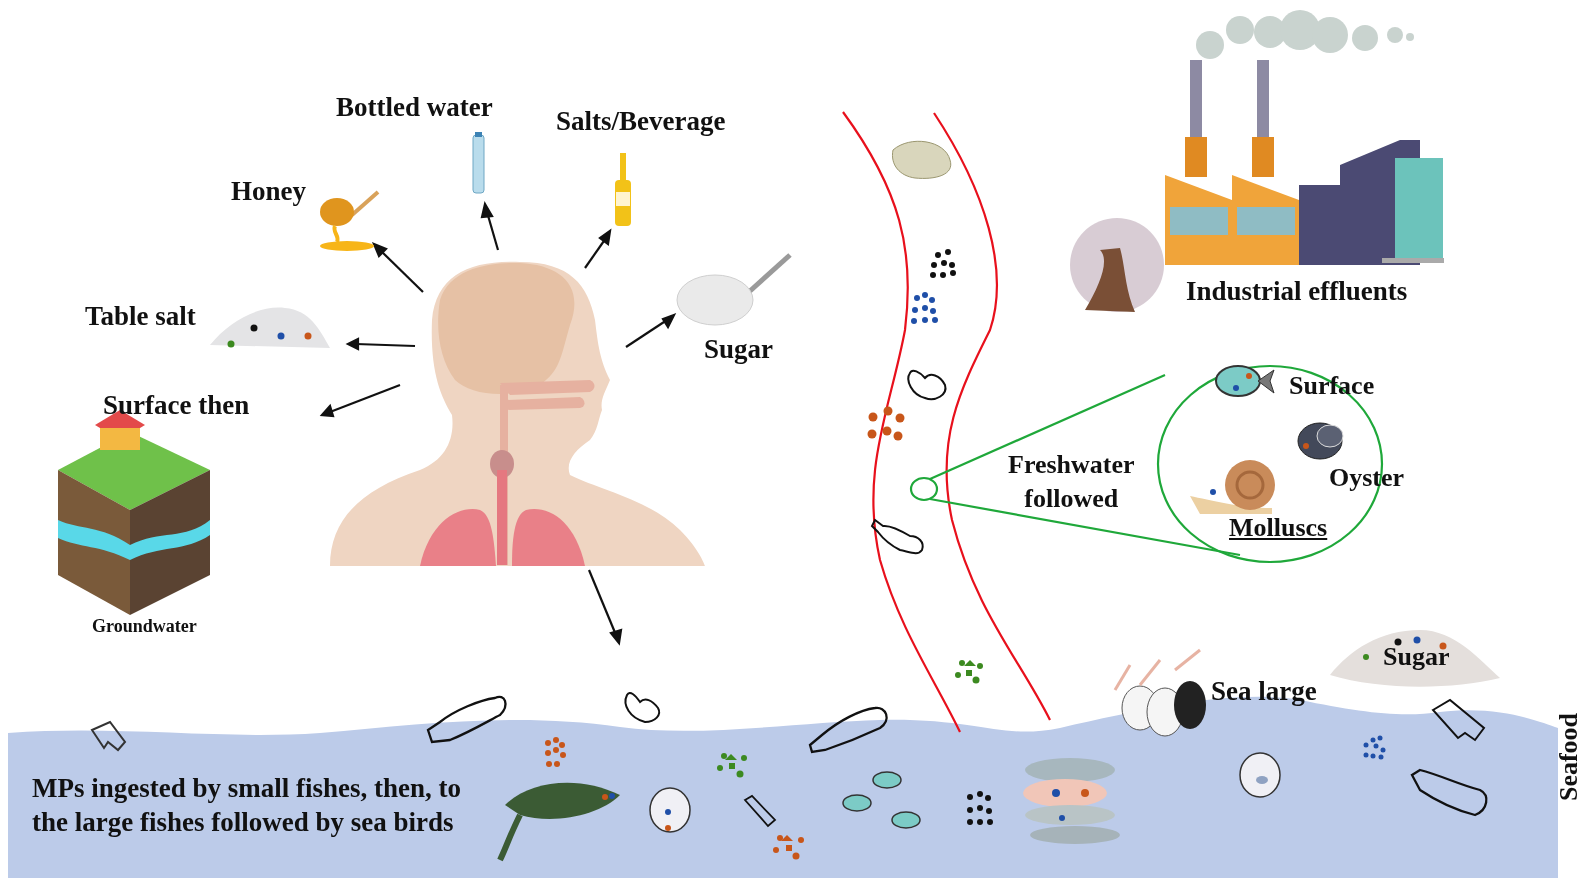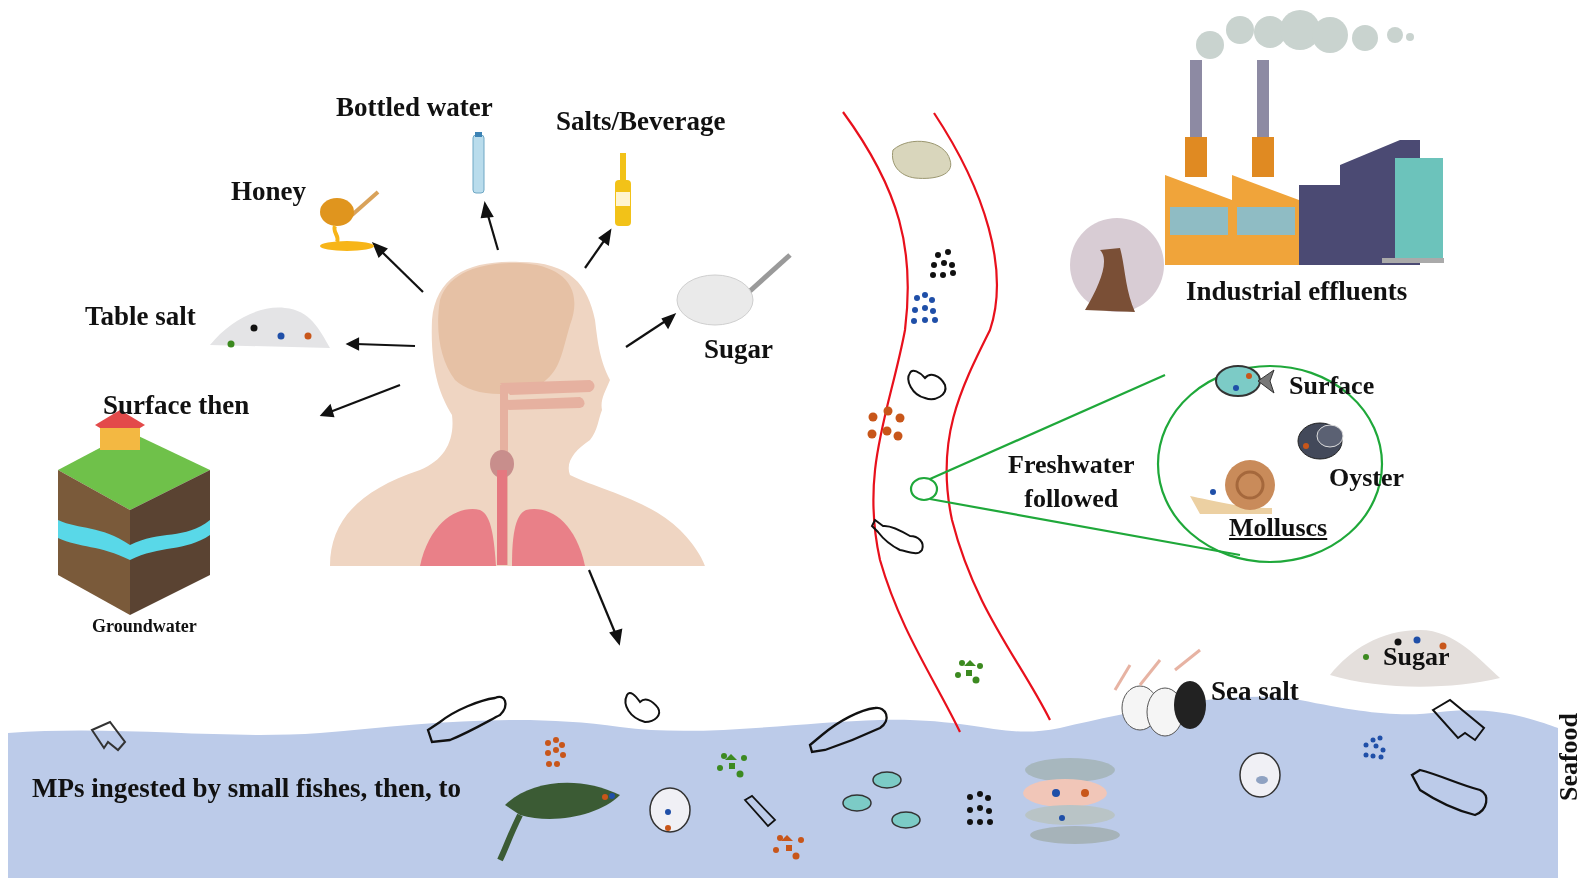--- a/index.html
+++ b/index.html
@@ -307,17 +307,18 @@
 <div class="lbl" style="left:92px;top:616px;font-size:18px;">Groundwater</div>
 <div class="lbl" style="left:1186px;top:276px;font-size:27px;">Industrial effluents</div>
 <div class="lbl" style="left:1008px;top:448px;font-size:26px;text-align:center;line-height:34px;">
   <div>Freshwater</div>
   <div>followed</div>
 </div>
 <div class="lbl" style="left:1289px;top:371px;font-size:26px;">Surface</div>
 <div class="lbl" style="left:1311px;top:463px;font-size:26px;margin-left:18px;">Oyster</div>
 <div class="lbl" style="left:1229px;top:513px;font-size:26px;text-decoration:underline;">Molluscs</div>
 <div class="lbl" style="left:1383px;top:642px;font-size:26px;">Sugar</div>
-<div class="lbl" style="left:1211px;top:676px;font-size:27px;">Sea salt</div>
+<div class="lbl" style="left:1211px;top:676px;font-size:27px;">Sea large</div>
 <div class="lbl" style="left:1524px;top:742px;font-size:26px;transform:rotate(-90deg);transform-origin:center;width:90px;text-align:center;">Seafood</div>
 <div class="lbl" style="left:12px;top:771px;font-size:27px;line-height:34px;margin-left:20px;">
   <div>MPs ingested by small fishes, then, to</div>
+  <div>the large fishes followed by sea birds</div>
 </div>
 
 </body></html>

